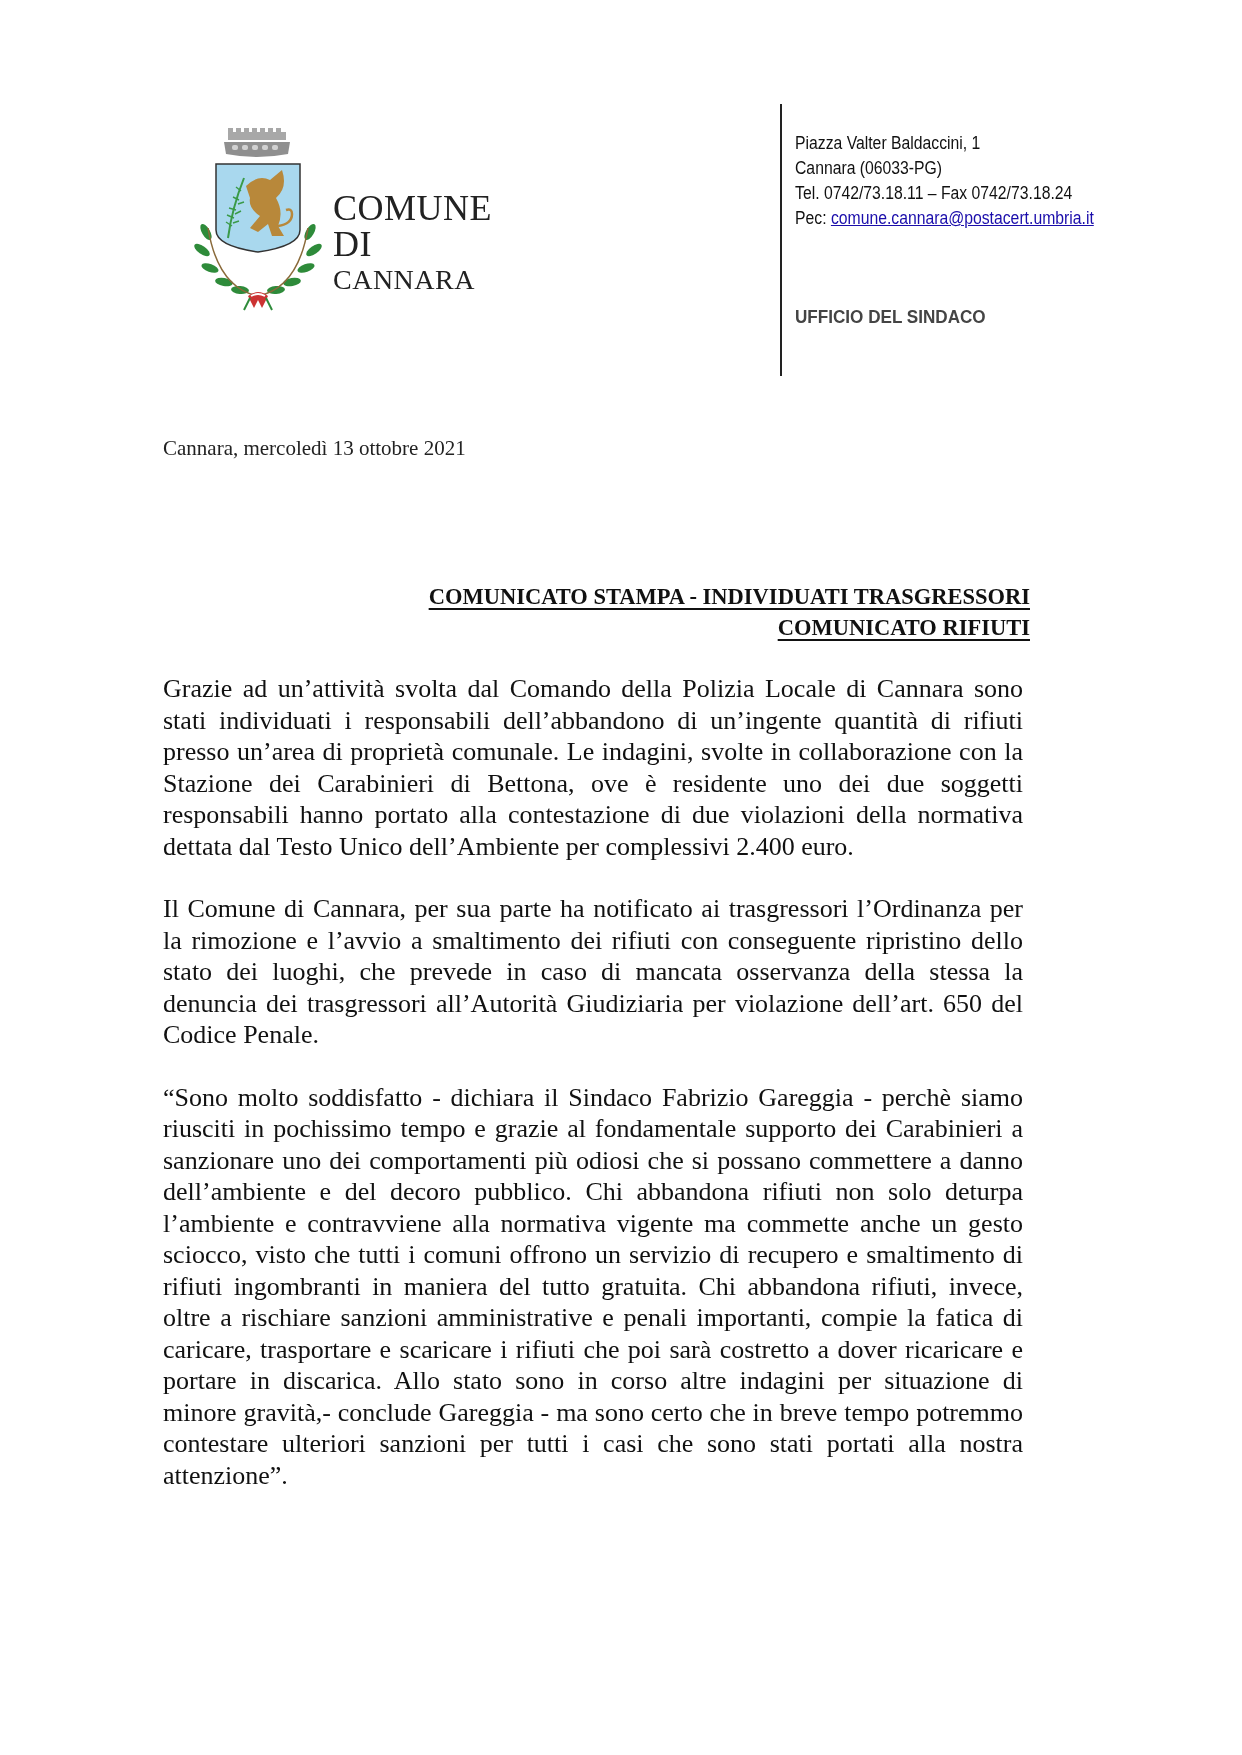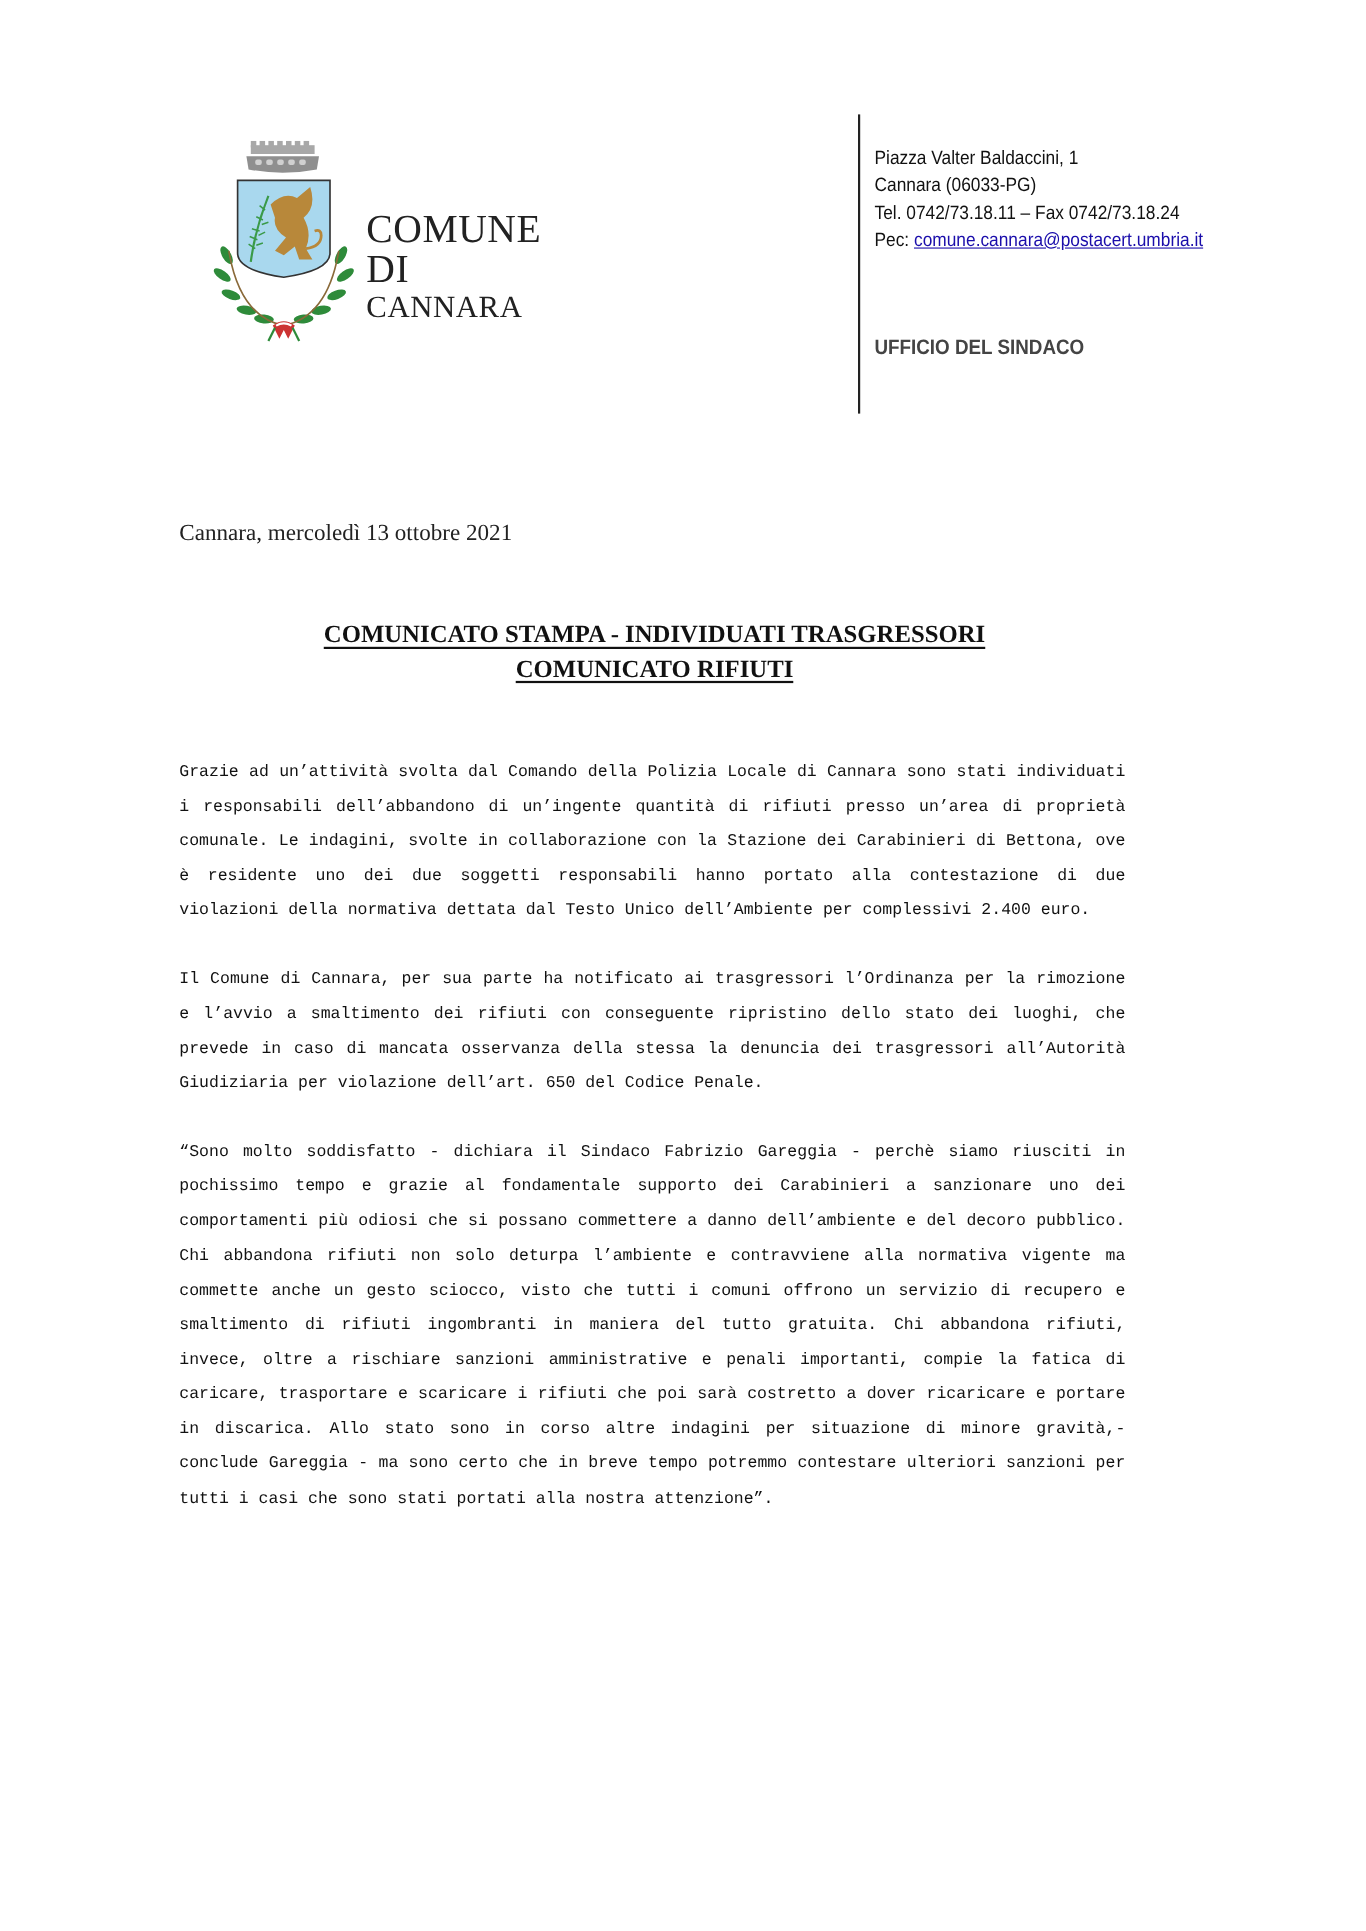--- a/index.html
+++ b/index.html
@@ -5,24 +5,24 @@
     html, body { margin: 0; padding: 0; background: #ffffff; }
     body { width: 1242px; height: 1755px; position: relative; overflow: hidden; color: #111; }
     .logo { position: absolute; left: 188px; top: 128px; width: 320px; height: 190px; }
     .logo-text { position: absolute; left: 333px; top: 190px; font-family: "Liberation Serif", "DejaVu Serif", serif; color: #222; line-height: 1; }
     .logo-text .l1 { font-size: 36px; letter-spacing: 0.5px; }
     .logo-text .l2 { font-size: 28px; margin-top: 4px; letter-spacing: 0.5px; }
     .vline { position: absolute; left: 780px; top: 104px; width: 2px; height: 272px; background: #222; }
     .contact { position: absolute; left: 795px; top: 131px; font-family: "Liberation Sans", "DejaVu Sans", sans-serif; font-size: 17.5px; line-height: 25px; color: #111; transform: scaleX(0.9); transform-origin: left top; }
     .contact a { color: #1a0dab; text-decoration: underline; }
     .office { position: absolute; left: 795px; top: 306px; font-family: "Liberation Sans", "DejaVu Sans", sans-serif; font-size: 19px; font-weight: bold; color: #444; transform: scaleX(0.9); transform-origin: left top; }
-    .date { position: absolute; left: 163px; top: 472px; font-family: "Liberation Serif", "DejaVu Serif", serif; font-size: 21px; color: #222; }
-    .title { position: absolute; left: 160px; width: 870px; top: 561px; text-align: center; font-family: "Liberation Serif", "DejaVu Serif", serif; font-weight: bold; font-size: 22.5px; line-height: 31px; color: #111; }
+    .date { position: absolute; left: 163px; top: 436px; font-family: "Liberation Serif", "DejaVu Serif", serif; font-size: 21px; color: #222; }
+    .title { position: absolute; left: 160px; width: 870px; top: 581px; text-align: right; font-family: "Liberation Serif", "DejaVu Serif", serif; font-weight: bold; font-size: 22.5px; line-height: 31px; color: #111; }
     .title span { text-decoration: underline; text-underline-offset: 4px; text-decoration-thickness: 2px; display: inline-block; }
-    .body { position: absolute; left: 163px; width: 860px; top: 673px; font-family: Liberation Mono, monospace; font-size: 15px; line-height: 31.5px; color: #111; text-align: justify; margin-top: 13px; }
+    .body { position: absolute; left: 163px; width: 860px; top: 673px; font-family: Liberation Serif, serif; font-size: 26px; line-height: 31.5px; color: #111; text-align: justify; }
     .body p { margin: 0 0 31px 0; }
   </style>
 </head>
 <body>
 
 <div class="logo">
   <svg width="150" height="190" viewBox="0 0 150 190" style="position:absolute;left:0;top:0;">
 
     <g>
       <rect x="40" y="4" width="58" height="8" fill="#a8a8a8"></rect>

